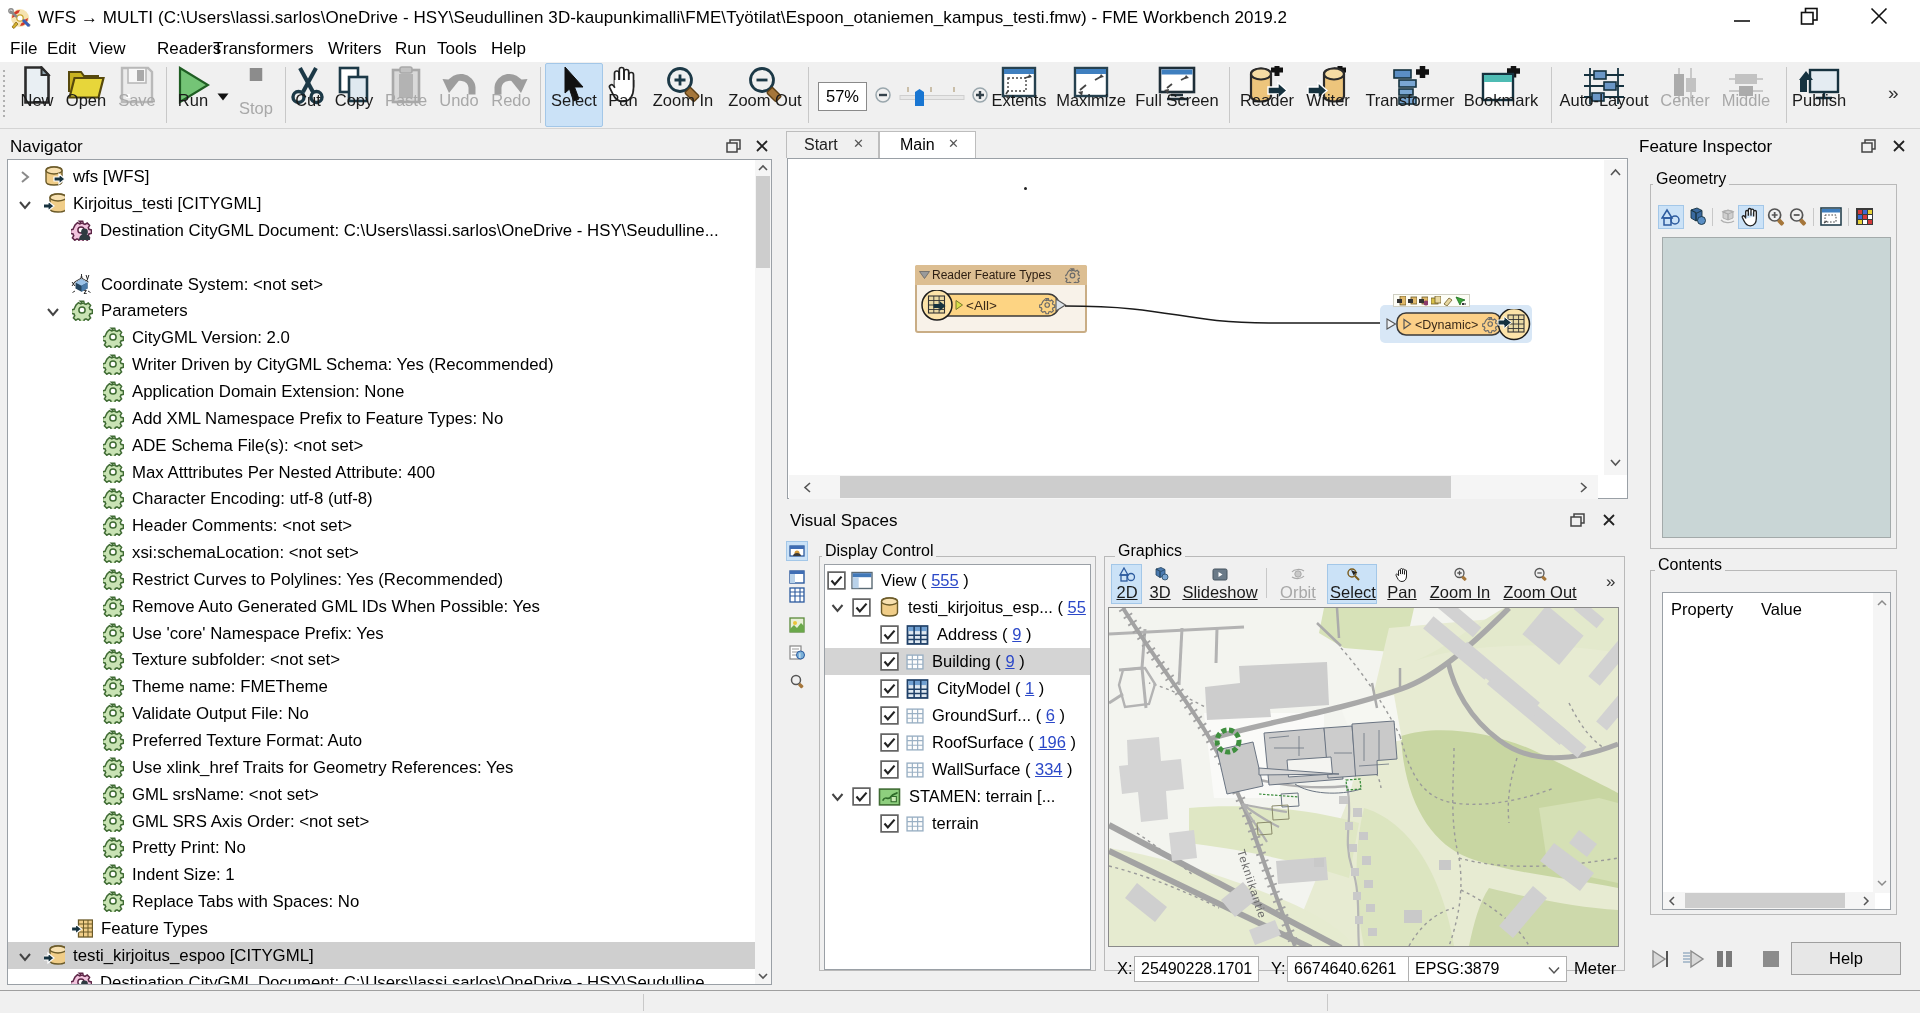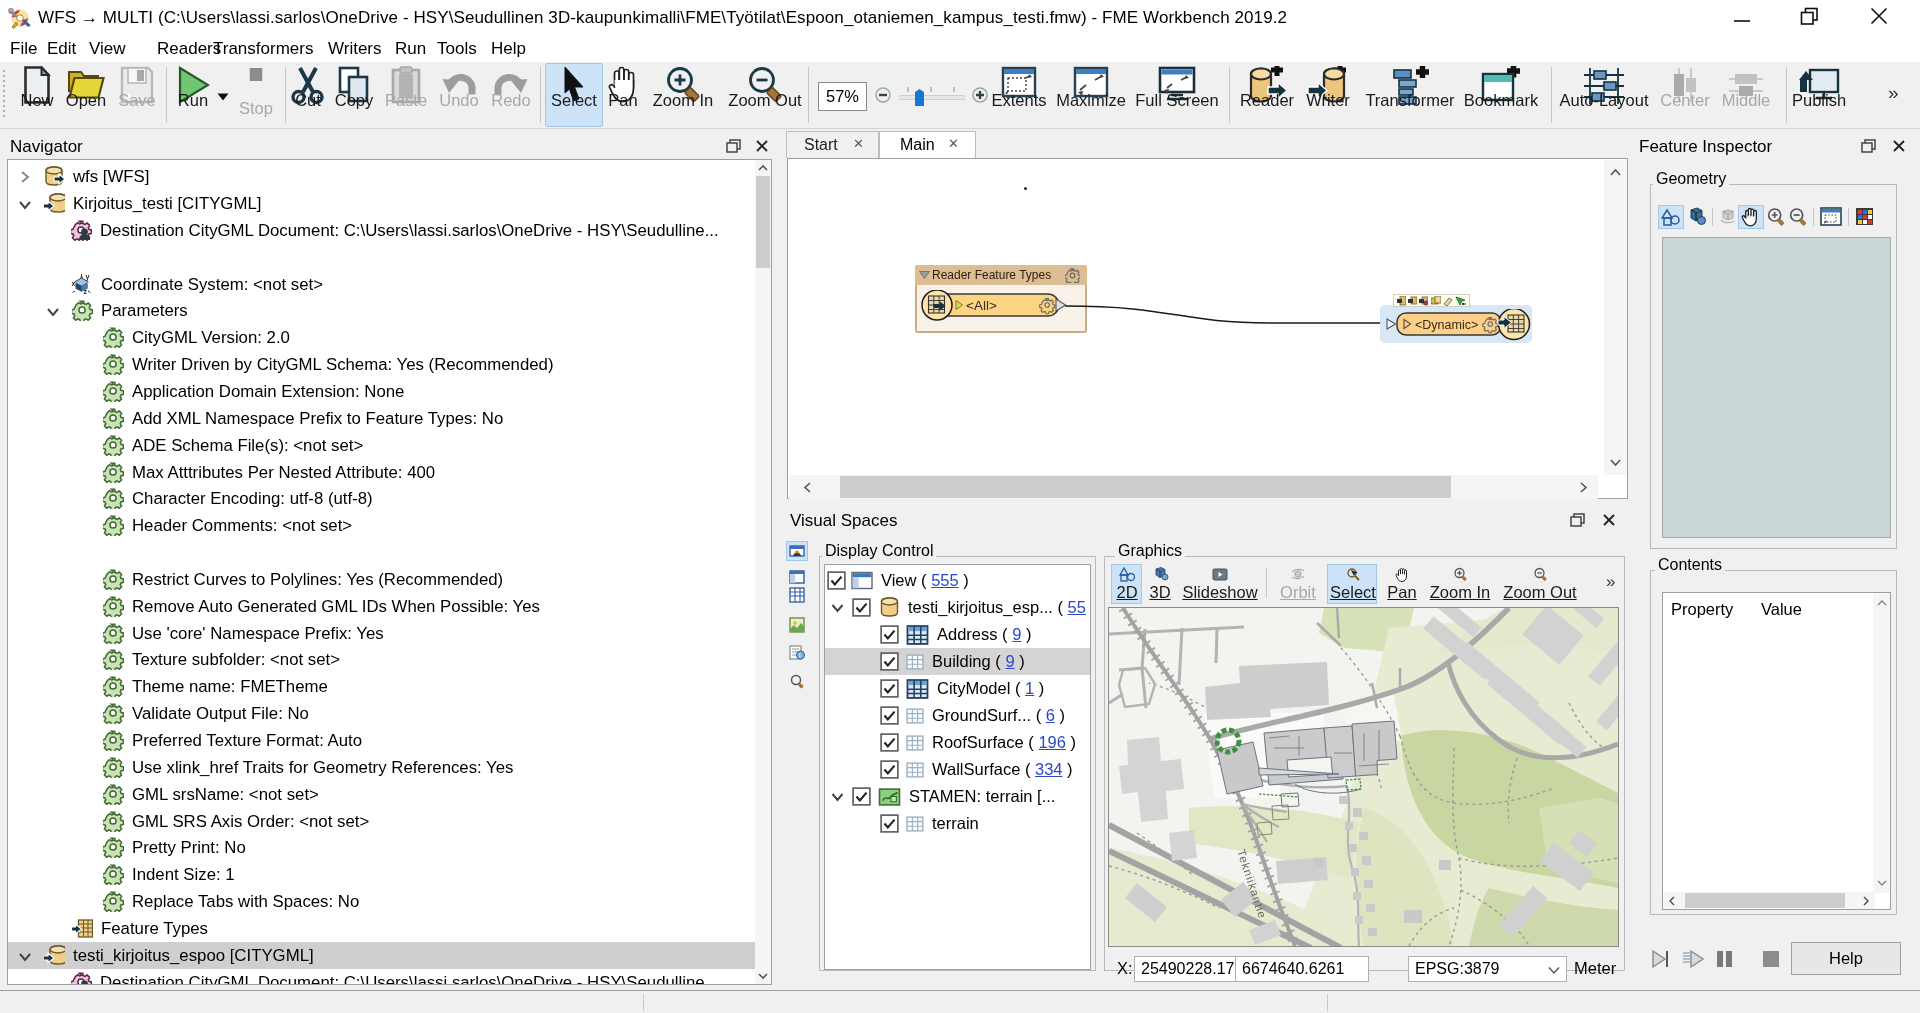--- a/index.html
+++ b/index.html
@@ -476,20 +476,26 @@
           <svg width="21" height="21">
             <use href="#geargreen"></use>
           </svg>
           <span class="tx">Character Encoding: utf-8 (utf-8)</span>
         </div>
       <div class="trow plg" style="top:352px">
           <svg width="21" height="21">
             <use href="#geargreen"></use>
           </svg>
           <span class="tx">Header Comments: &lt;not set&gt;</span>
+        </div>
+      <div class="trow plg" style="top:379px">
+          <svg width="21" height="21">
+            <use href="#geargreen"></use>
+          </svg>
+          <span class="tx">xsi:schemaLocation: &lt;not set&gt;</span>
         </div>
       <div class="trow plg" style="top:406px">
           <svg width="21" height="21">
             <use href="#geargreen"></use>
           </svg>
           <span class="tx">Restrict Curves to Polylines: Yes (Recommended)</span>
         </div>
       <div class="trow plg" style="top:433px">
           <svg width="21" height="21">
             <use href="#geargreen"></use>
@@ -1034,21 +1040,21 @@
 
         <path d="M163 198 l16 -1 l1 14 l-16 1 z M148 215 l14 -1 l1 12 l-14 1 z" fill="none" stroke="#8a8a6a" stroke-width="1"></path>
 
         <text transform="translate(128 243) rotate(72)" font-size="11.5" fill="#6a6a6a" letter-spacing="1" font-family="Liberation Sans">Tekniikantie</text>
       </svg>
     </div>
 
     <div class="abs" style="left:1117px;top:959px;font-size:16.5px">X:</div>
     <div class="abs" style="left:1134px;top:956px;width:125px;height:26px;background:#fff;border:1px solid #b0b0b0;font-size:16px;line-height:24px;padding-left:6px">25490228.1701</div>
     <div class="abs" style="left:1271px;top:959px;font-size:16.5px">Y:</div>
-    <div class="abs" style="left:1235px;top:956px;width:134px;height:26px;background:#fff;border:1px solid #b0b0b0;font-size:16px;line-height:24px;padding-left:6px">6674640.6261</div>
+    <div class="abs" style="left:1287px;top:956px;width:134px;height:26px;background:#fff;border:1px solid #b0b0b0;font-size:16px;line-height:24px;padding-left:6px">6674640.6261</div>
     <div class="abs" style="left:1408px;top:956px;width:159px;height:26px;background:#fff;border:1px solid #b0b0b0;font-size:16px;line-height:24px;padding-left:6px">EPSG:3879
       <svg class="abs" style="right:6px;top:9px" width="12" height="9">
           <path d="M1 1.5 l5 5.5 l5 -5.5" stroke="#555" stroke-width="1.5" fill="none"></path>
         </svg>
     </div>
     <div class="abs" style="left:1574px;top:959px;font-size:16.5px">Meter</div>
   </div>
   <div id="finspector">
     <div class="ptitle" style="left:1639px;top:137px">Feature Inspector</div>
     <svg class="abs" style="left:1861px;top:139px" width="15" height="14">

